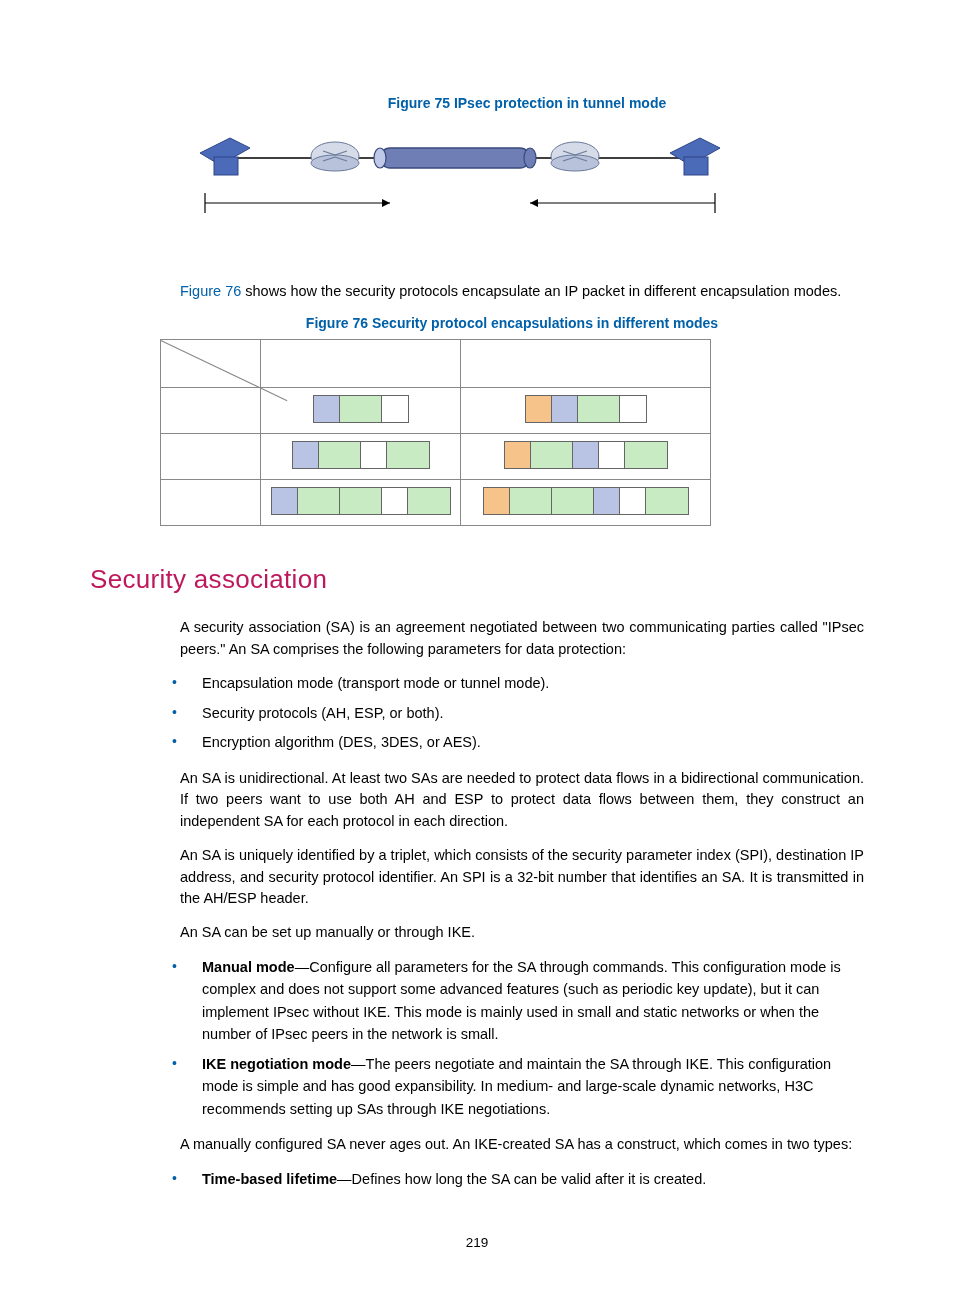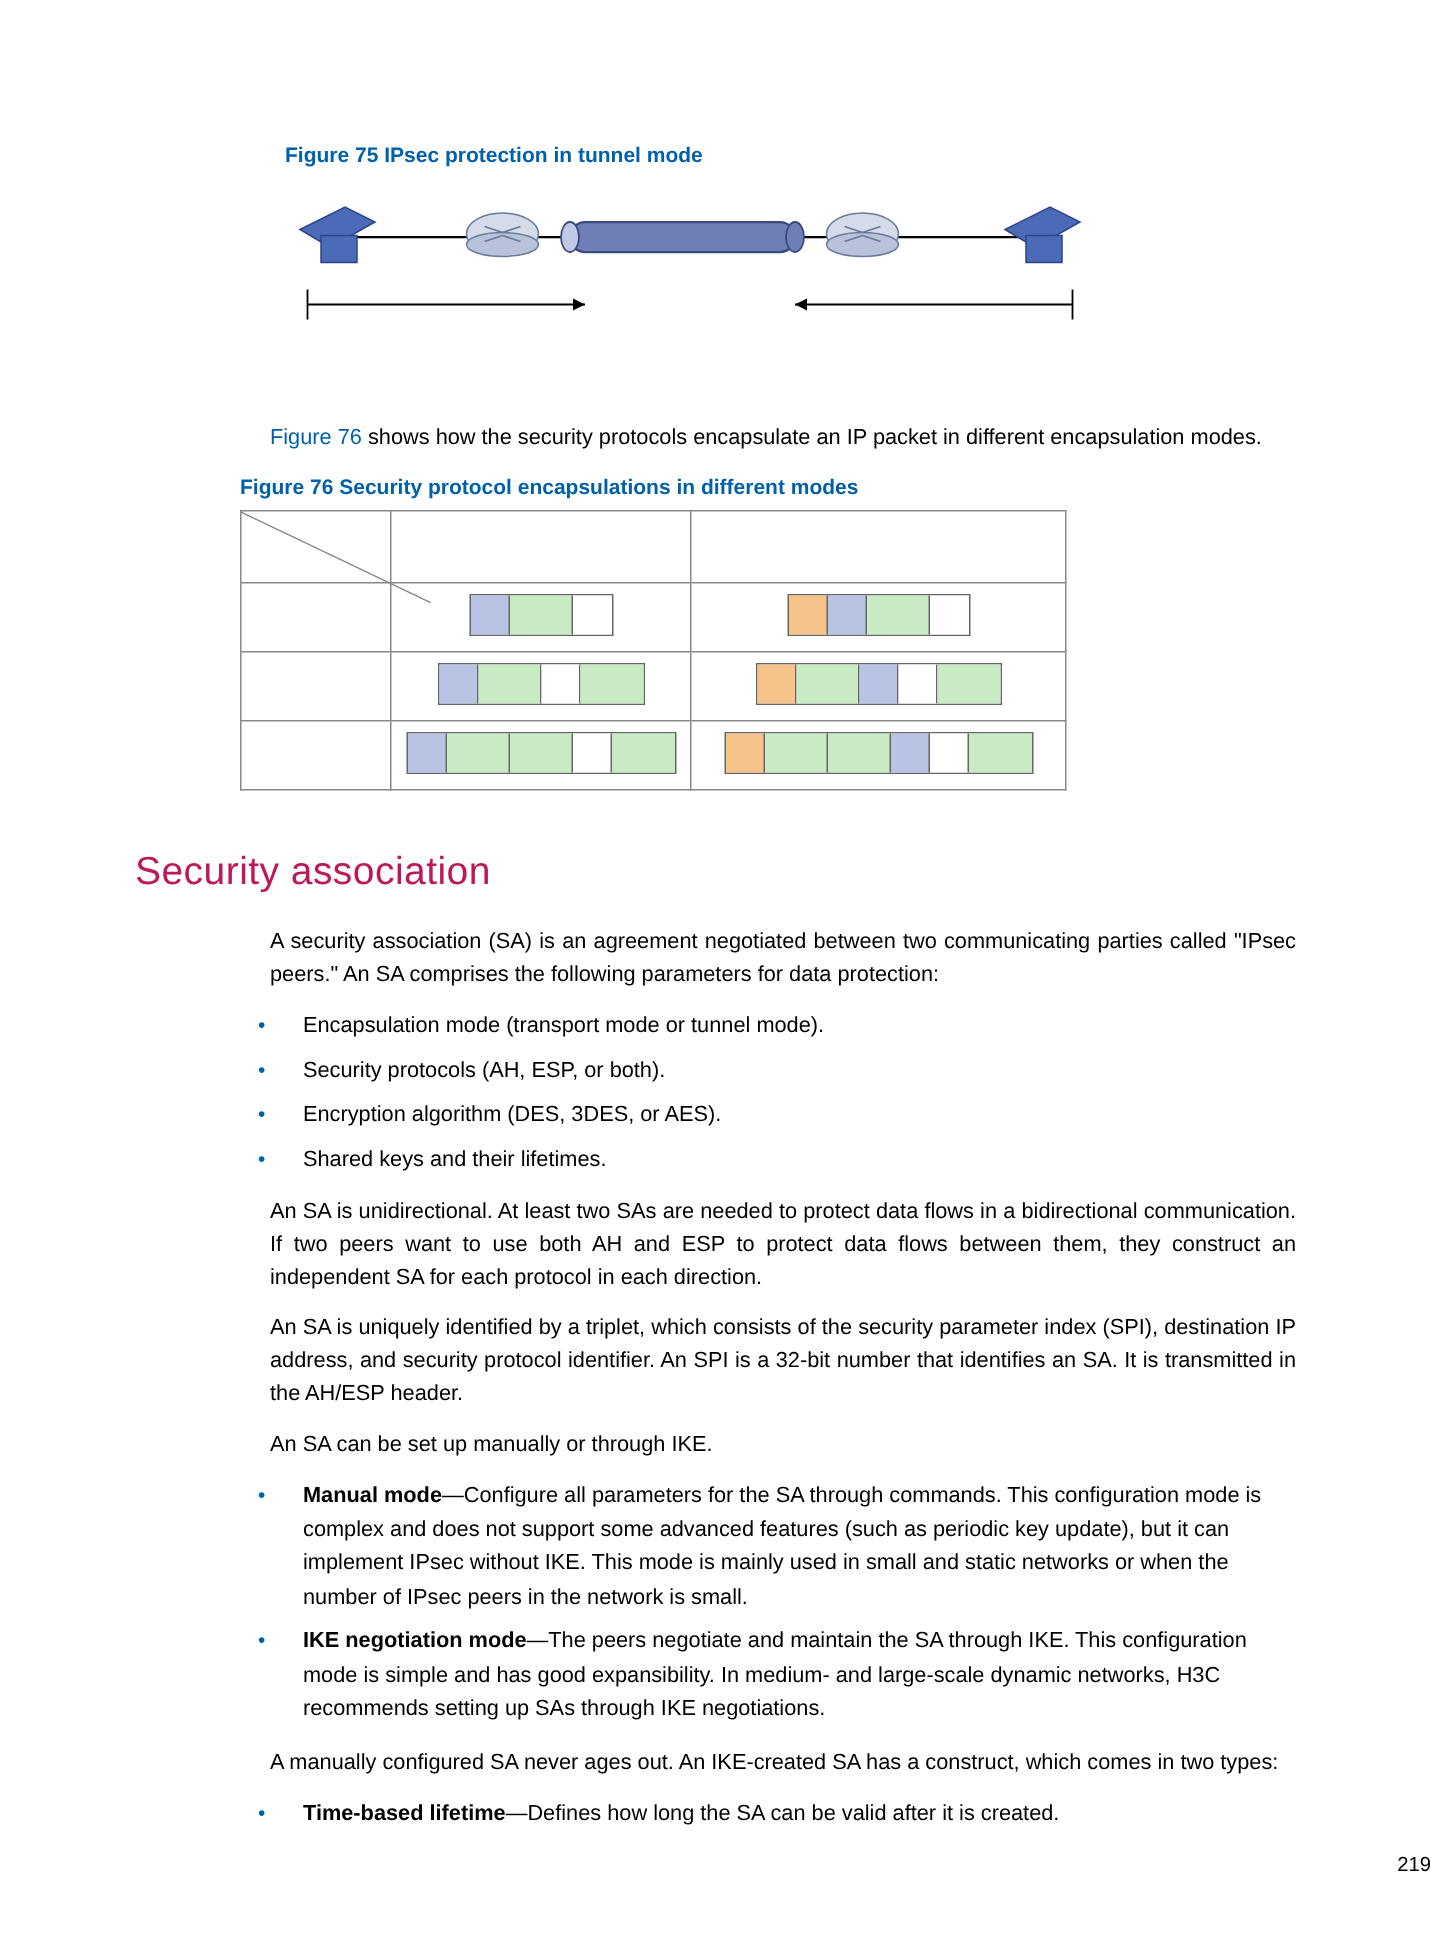--- a/index.html
+++ b/index.html
@@ -12,20 +12,21 @@
     color: #000;
     position: relative;
     padding: 95px 90px 40px 90px;
   }
   .figure-caption {
     color: #0060a9;
     font-weight: bold;
     font-size: 14px;
     margin-bottom: 12px;
     margin-left: 100px;
+    text-align: center;
   }
   .figure75-svg {
     margin-left: 100px;
     margin-bottom: 35px;
   }
   .body-text {
     margin-left: 90px;
     margin-right: 0;
     line-height: 1.5;
   }
@@ -90,21 +91,21 @@
     content: "•";
     color: #0060a9;
     position: absolute;
     left: 12px;
     font-size: 14px;
   }
   .page-num {
     position: absolute;
     bottom: 46px;
     left: 0; right: 0;
-    text-align: right;
+    text-align: center;
     font-size: 13.5px;
   }
   .bold { font-weight: bold; }
 </style>
 </head>
 <body>
 
 
 
 
@@ -230,21 +231,20 @@
 
 
 <h2 class="section-title">Security association</h2>
 
 <p class="body-text para justify">A security association (SA) is an agreement negotiated between two communicating parties called "IPsec peers." An SA comprises the following parameters for data protection:</p>
 
 <ul class="bullets">
   <li>Encapsulation mode (transport mode or tunnel mode).</li>
   <li>Security protocols (AH, ESP, or both).</li>
   <li>Encryption algorithm (DES, 3DES, or AES).</li>
-  <li>Shared keys and their lifetimes.</li>
 </ul>
 
 <p class="body-text para justify">An SA is unidirectional. At least two SAs are needed to protect data flows in a bidirectional communication. If two peers want to use both AH and ESP to protect data flows between them, they construct an independent SA for each protocol in each direction.</p>
 <p class="body-text para justify">An SA is uniquely identified by a triplet, which consists of the security parameter index (SPI), destination IP address, and security protocol identifier. An SPI is a 32-bit number that identifies an SA. It is transmitted in the AH/ESP header.</p>
 <p class="body-text para">An SA can be set up manually or through IKE.</p>
 
 <ul class="bullets">
   <li>
     <span class="bold">Manual mode</span><span>—Configure all parameters for the SA through commands. This configuration mode is complex and does not support some advanced features (such as periodic key update), but it can implement IPsec without IKE. This mode is mainly used in small and static networks or when the number of IPsec peers in the network is small.</span>
   </li>

